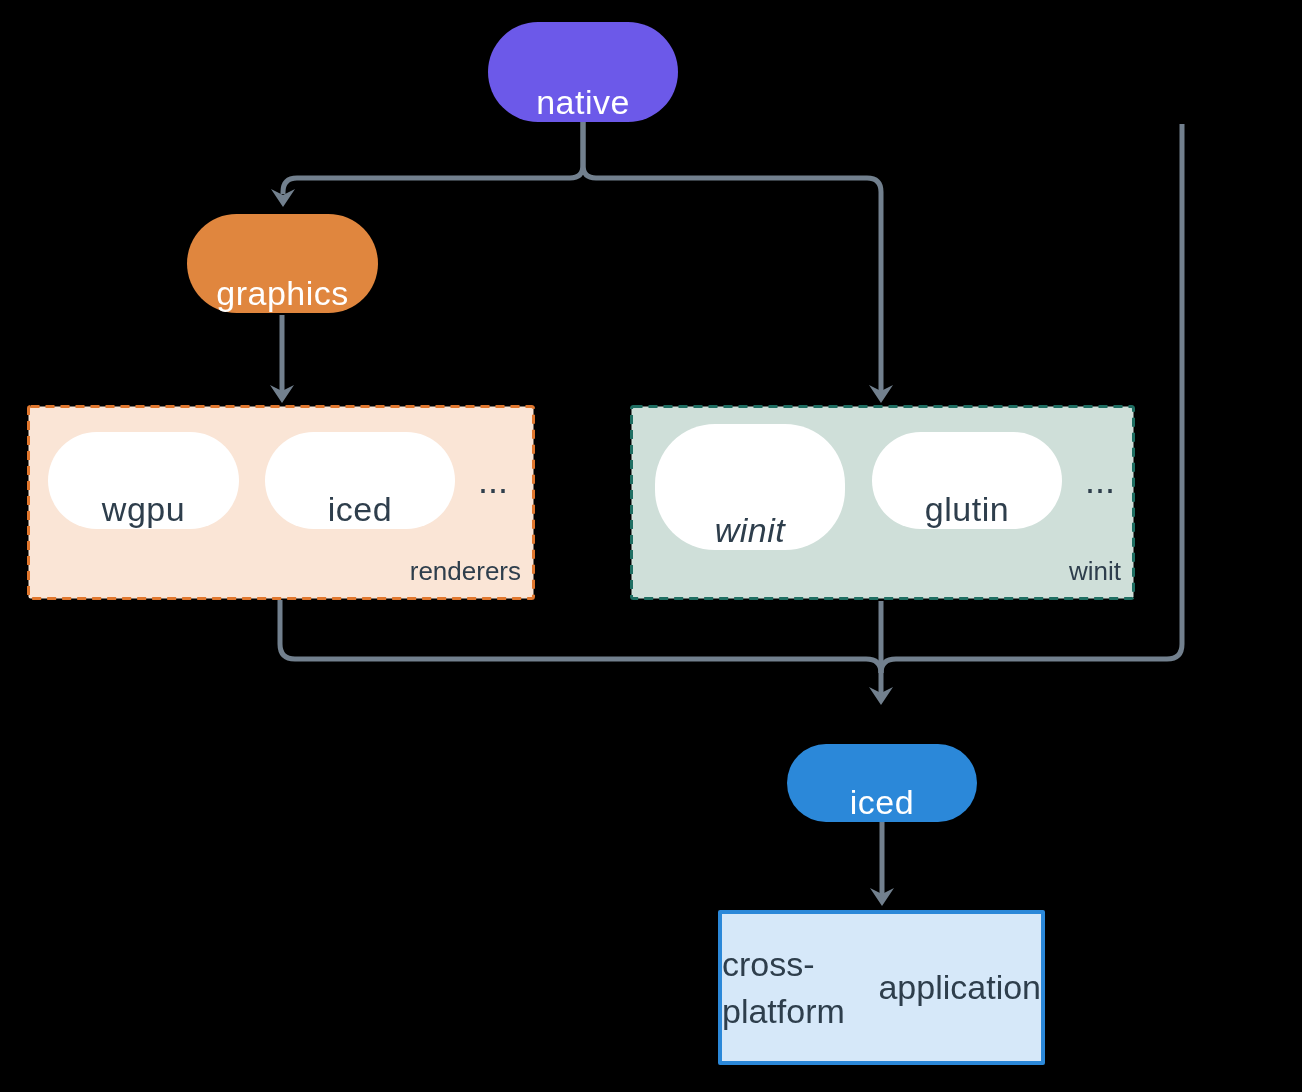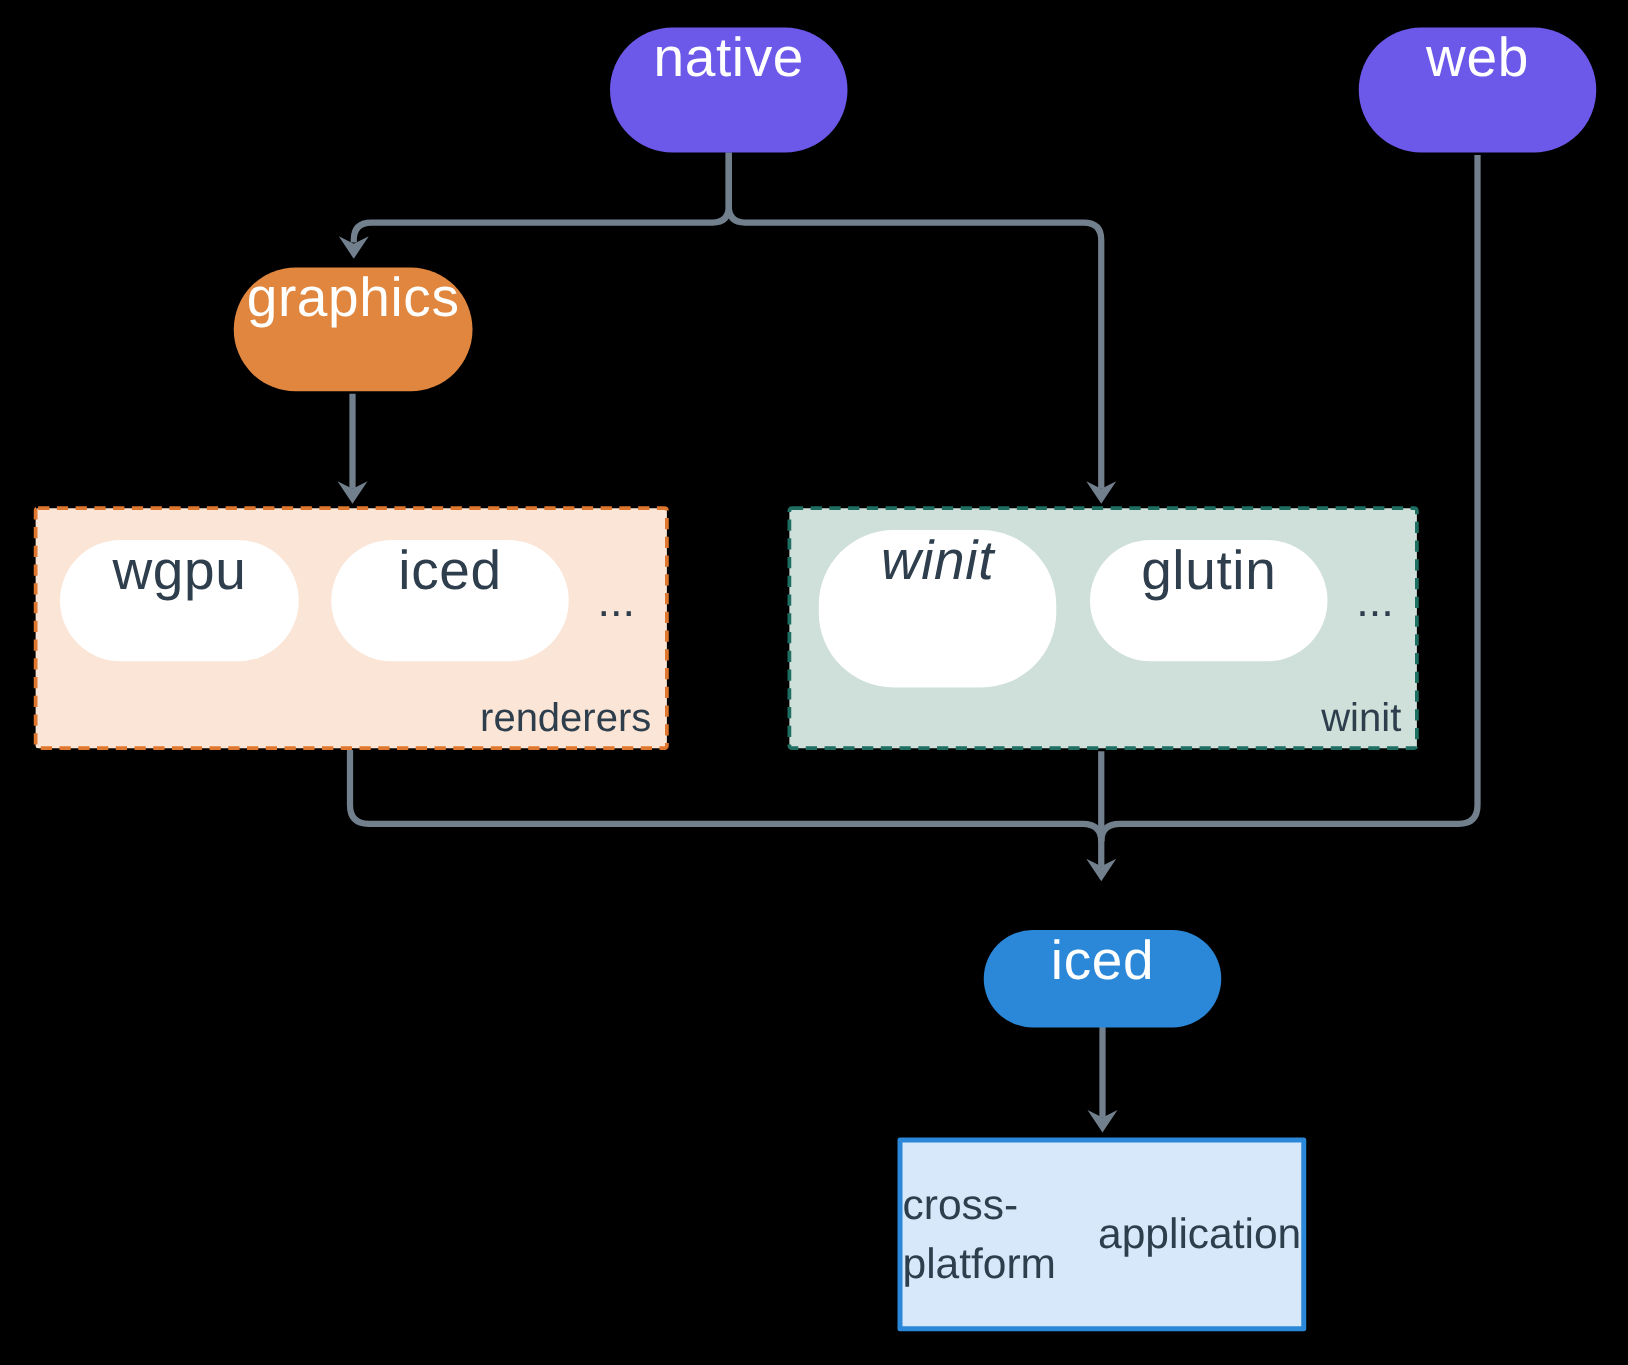--- a/index.html
+++ b/index.html
@@ -17,24 +17,24 @@
   }
   .connector-layer {
     position: absolute;
     left: 0;
     top: 0;
     z-index: 0;
   }
   .pill {
     position: absolute;
     display: flex;
-    align-items: flex-start;
+    align-items: flex-end;
     justify-content: center;
     border-radius: 60px;
-    font-size: 44px;
+    font-size: 34px;
     letter-spacing: 0.5px;
     z-index: 2;
   }
   .pill-purple { background: #6c59e9; color: #ffffff; }
   .pill-orange { background: #e0863e; color: #ffffff; }
   .pill-blue   { background: #2b88d9; color: #ffffff; }
   .pill-white  { background: #ffffff; color: #2e3e4c; }
 
   .node-native   { left: 488px; top: 22px;  width: 190px; height: 100px; }
   .node-web      { left: 1087px; top: 22px; width: 190px; height: 100px; }
@@ -58,21 +58,21 @@
     font-size: 36px;
     z-index: 2;
   }
   .ellipsis-renderers { left: 463px; }
   .ellipsis-shells    { left: 1070px; }
 
   .group-label {
     position: absolute;
     width: 220px;
     text-align: right;
-    font-size: 32px;
+    font-size: 26px;
     color: #2e3e4c;
     z-index: 2;
   }
   .label-renderers { left: 301px; top: 556px; }
   .label-shells    { left: 901px; top: 556px; }
 
   .app-box {
     position: absolute;
     left: 718px;
     top: 910px;
@@ -117,23 +117,20 @@
       <path d="M 282 403 L 270 385 L 282 391 L 294 385 Z"></path>
       <path d="M 881 705 L 869 687 L 881 693 L 893 687 Z"></path>
       <path d="M 882 906 L 870 888 L 882 894 L 894 888 Z"></path>
     </g>
   </svg>
 
   <div class="pill pill-purple node-native">
     <span>native</span>
   </div>
 
-  <div class="pill pill-purple node-web">
-    <span>web</span>
-  </div>
 
   <div class="pill pill-orange node-graphics">
     <span>graphics</span>
   </div>
 
   <div class="pill pill-white pill-wgpu">
     <span>wgpu</span>
   </div>
   <div class="pill pill-white pill-glow">
     <span>iced</span>

